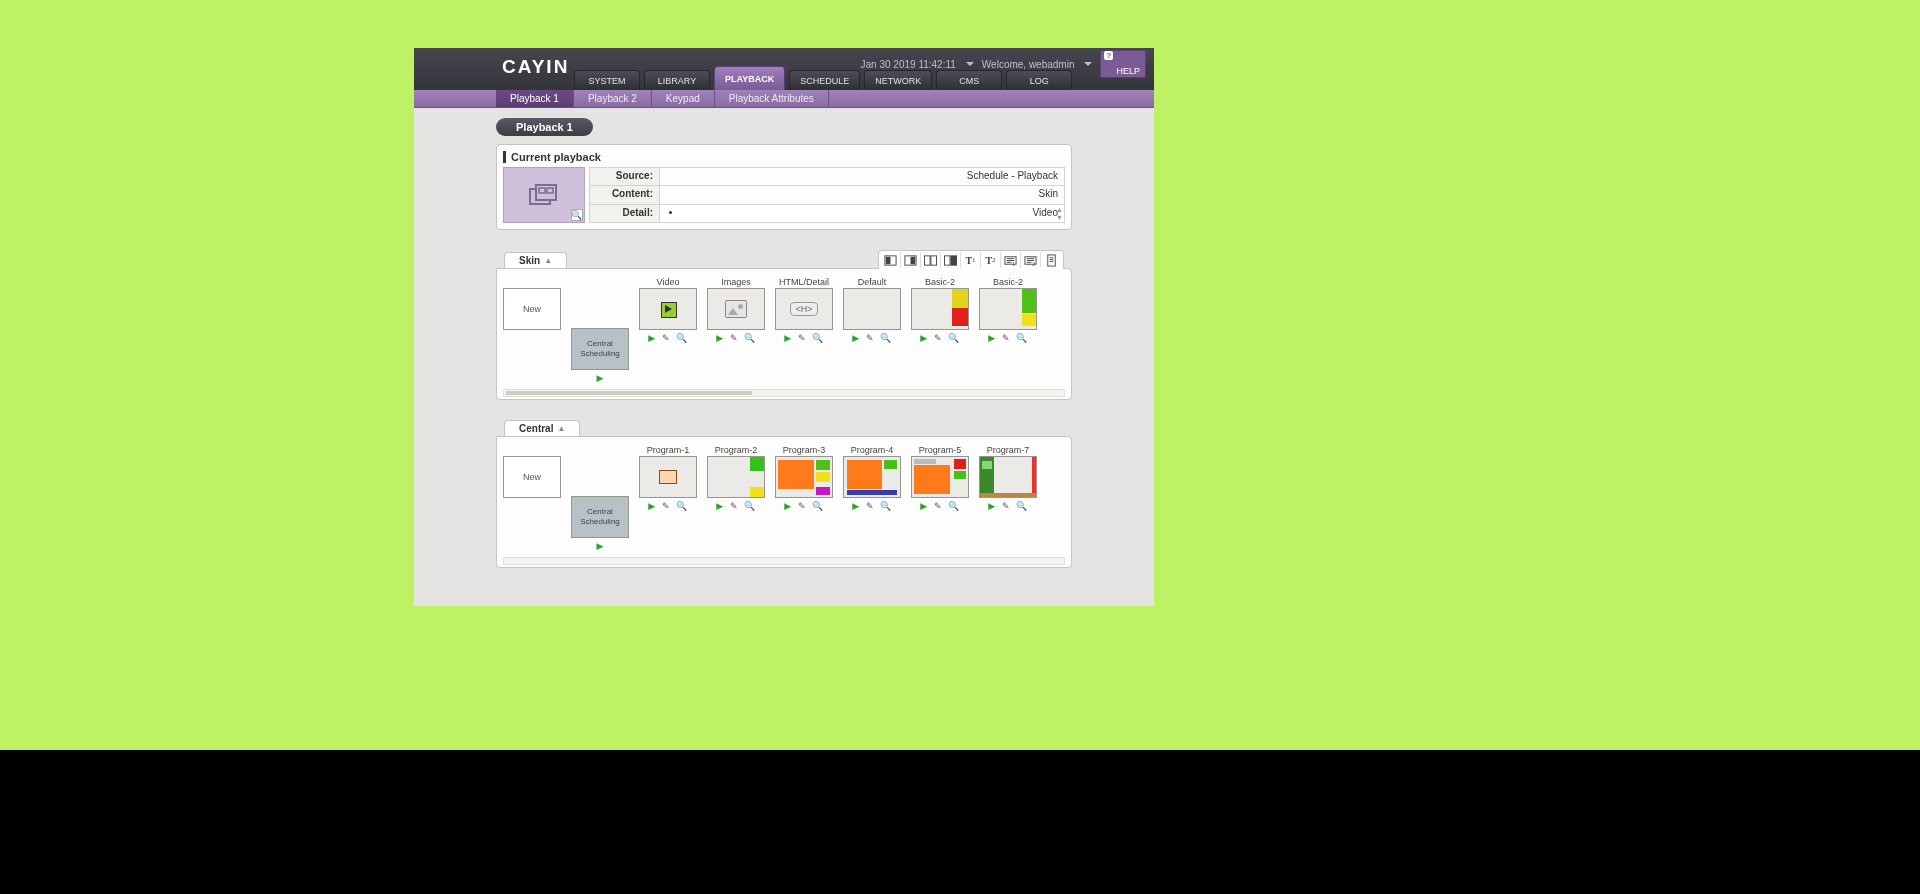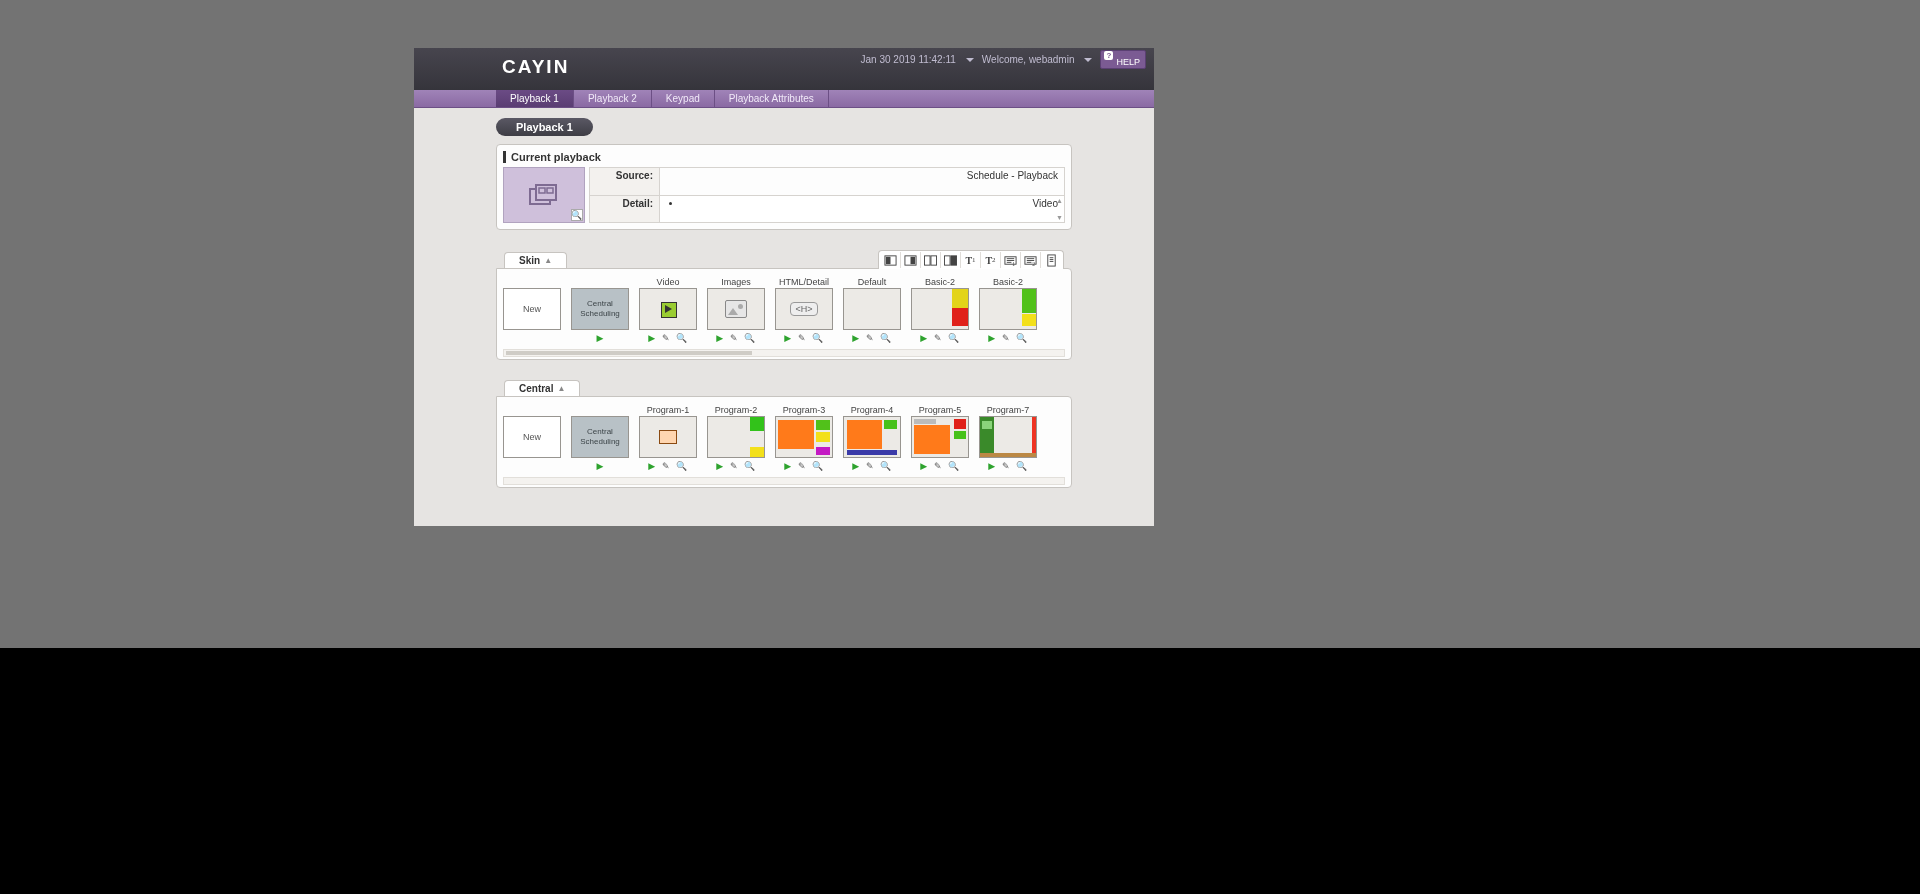--- a/index.html
+++ b/index.html
@@ -8,22 +8,22 @@
     font-family: Arial, Helvetica, sans-serif;
     font-size: 11px;
     color: #333;
     width: 1920px;
     height: 894px;
     overflow: hidden;
   }
   .stage {
     position: relative;
     width: 1920px;
-    height: 648px;
-    background: #737373;
+    height: 750px;
+    background: #bef264;
   }
   .app {
     position: absolute;
     left: 414px;
     top: 48px;
     width: 740px;
     background: #cdc9c6;
   }
   .app-body {
     width: 740px;
@@ -62,21 +62,21 @@
     gap:8px;
   }
   .topright .clock { color:#c0bcd0;margin-left:24px; }
   .topright .welcome { color:#c0bcd0; }
   .topright .tri {
     width:0;height:0;border-left:4px solid transparent;border-right:4px solid transparent;border-top:4px solid #c0bcd0; display:inline-block; vertical-align:middle; margin-left:2px;
   }
   .help-btn {
     background:#7b5b93;
     color:#fff;
-    padding:6px 5px 1px 15px;
+    padding:15px 5px 1px 15px;
     border-radius:2px;
     font-size:9px;
     position:relative;
     border:1px solid #5b4073;
   }
   .help-btn::before{
     content:"?";
     position:absolute;
     left:3px; top:0px;
     width:9px;height:9px;
@@ -279,21 +279,21 @@
     height:12px;
     display:flex; justify-content:center; gap:7px;
     margin-top:3px;
   }
   .tcol .actions span{cursor:pointer; line-height:10px;}
   .tcol .actions .play{color:#2ea32e;font-size:9px;}
   .tcol .actions .edit{color:#555;font-size:9px;}
   .tcol .actions .zoom{color:#2a7bd4;font-size:9px;}
 
   .thumb.new { background:#fff; color:#555; font-size:9px;}
-  .thumb.cs  { background:#b8c1c6; color:#3c4448; font-size:8px; line-height:1.2; padding:0 2px;}
+  .thumb.cs  { background:#b8c1c6; color:#3c4448; font-size:8px; line-height:1.2; padding:0 2px;margin-top:40px;}
 
   
   .sk-video { background:#5a3312; border:2px solid #e78b2c; position:relative;}
   .sk-video::after{content:"";position:absolute;left:50%;top:50%;width:14px;height:14px;margin:-7px 0 0 -7px;background:#9acd32;border:1px solid #333;}
   .sk-video::before{content:"";position:absolute;left:50%;top:50%;margin:-4px 0 0 -3px;width:0;height:0;border-left:7px solid #333;border-top:4px solid transparent;border-bottom:4px solid transparent;z-index:2;}
   .sk-images { background:#57c51a; position:relative;}
   .sk-images .inner{position:absolute;left:50%;top:50%;width:22px;height:18px;margin:-9px 0 0 -11px;background:#e6e6e6;border:1px solid #888;border-radius:2px;}
   .sk-images .inner::before{content:"";position:absolute;right:3px;top:3px;width:5px;height:5px;background:#aaa;border-radius:50%;}
   .sk-images .inner::after{content:"";position:absolute;left:2px;bottom:2px;width:0;height:0;border-left:5px solid transparent;border-right:5px solid transparent;border-bottom:7px solid #aaa;}
   .sk-html { background:#d7d7d7;}
@@ -360,20 +360,29 @@
         <div class="logo">CAYIN</div>
 
         <div class="topright">
           <span class="clock">Jan 30 2019 11:42:11</span>
           <span class="tri"></span>
           <span class="welcome">Welcome, webadmin</span>
           <span class="tri"></span>
           <span class="help-btn">HELP</span>
         </div>
 
+        <div class="mainnav">
+          <div class="navbtn">SYSTEM</div>
+          <div class="navbtn">LIBRARY</div>
+          <div class="navbtn active">PLAYBACK</div>
+          <div class="navbtn">SCHEDULE</div>
+          <div class="navbtn">NETWORK</div>
+          <div class="navbtn">CMS</div>
+          <div class="navbtn">LOG</div>
+        </div>
       </div>
 
       <div class="subnav">
         <div class="sub active">Playback 1</div>
         <div class="sub">Playback 2</div>
         <div class="sub">Keypad</div>
         <div class="sub">Playback Attributes</div>
       </div>
 
       <div class="content">
@@ -394,20 +403,24 @@
                   <rect x="18" y="4" width="6" height="5" fill="none" stroke="#7e6b92" stroke-width="1.5"></rect>
                 </svg>
               </div>
               <div class="mag">🔍</div>
             </div>
             <table class="cur-table">
               <tbody>
                   <tr>
                 <td class="k">Source:</td>
                 <td>Schedule - Playback</td>
+              </tr>
+              <tr>
+                <td class="k">Content:</td>
+                <td>Skin</td>
               </tr>
               <tr>
                 <td class="k">Detail:</td>
                 <td class="detailcell">
                   <ul>
                         <li>Video</li>
                       </ul>
                   <div class="scroll-fake">
                         <span>▲</span>
                         <span>▼</span>

